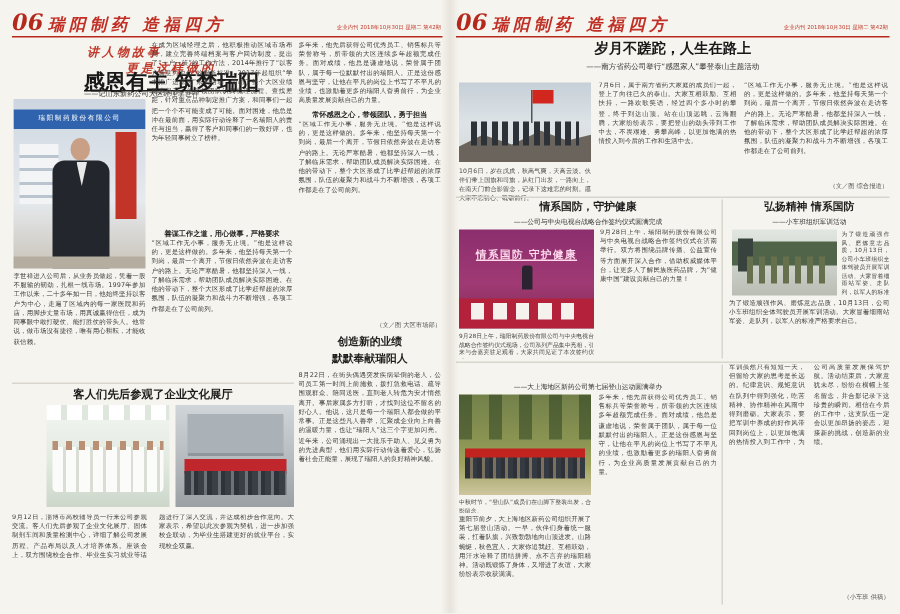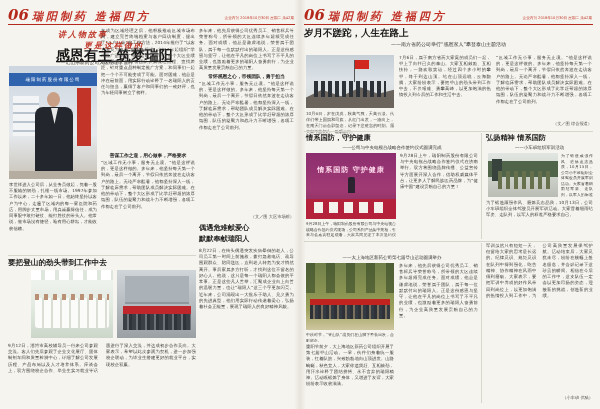--- a/index.html
+++ b/index.html
@@ -15,21 +15,21 @@
           font-size:15px;color:#b5281c;line-height:1;}
   .brand{font-family:"DejaVu Serif",serif;font-style:italic;font-weight:bold;
          font-size:11px;color:#c03026;letter-spacing:3px;line-height:1.2;}
   .mastright{font-size:3.6px;color:#c0392b;text-align:right;line-height:1.3;}
   .redrule{background:#b5281c;height:1.4px;}
   
   .p{font-size:4.3px;line-height:1.45;color:#3c3c3c;text-align:justify;
      overflow:hidden;letter-spacing:0.1px;}
   .cap{font-size:4.1px;line-height:1.45;color:#474747;text-align:justify;overflow:hidden;}
   .hl-lg{font-weight:bold;color:#181818;font-size:9.5px;line-height:1.15;}
-  .hl-md{font-weight:bold;color:#1d1d1d;font-size:7.2px;line-height:1.2;text-align:left;}
+  .hl-md{font-weight:bold;color:#1d1d1d;font-size:7.2px;line-height:1.2;text-align:center;}
   .subtt{font-size:5px;color:#333;text-align:center;}
   .subhead{font-weight:bold;font-size:4.8px;color:#222;text-align:center;overflow:hidden;}
   .byline{font-size:4.8px;color:#333;}
   .endmark{font-size:4.2px;color:#555;text-align:right;}
   .slogan{font-family:"DejaVu Serif",serif;font-style:italic;font-weight:bold;
           color:#c0392b;font-size:8px;letter-spacing:2px;line-height:1;}
   .photo{position:absolute;overflow:hidden;background:#d8d8d4;}
   .hairline{background:#d8d5cc;}
   .fold{position:absolute;top:0;left:294px;width:12px;height:409px;
         background:linear-gradient(90deg,rgba(0,0,0,0) 0%,rgba(120,110,95,0.12) 50%,rgba(0,0,0,0) 100%);}
@@ -64,26 +64,26 @@
 
   <div class="abs p" style="left:101px;top:28px;width:94px;height:121px;">在成为区域经理之后，他积极推动区域市场布局，建立完善终端档案与客户回访制度，提出了“一户一策”的工作方法，2014年推行了“以客户满意为中心”的服务标准，2017年起组织“学术推广进基层”系列活动，带动了整个大区业绩稳步提升。他带领团队认真梳理流程、查找差距，针对重点品种制定推广方案，和同事们一起把一个个不可能变成了可能。面对困难，他总是冲在最前面，用实际行动诠释了一名瑞阳人的责任与担当，赢得了客户和同事们的一致好评，也为年轻同事树立了榜样。</div>
   <div class="abs subhead" style="left:101px;top:152px;width:94px;">善谋工作之道，用心做事，严格要求</div>
   <div class="abs p" style="left:101px;top:160px;width:94px;height:93px;">“区域工作无小事，服务无止境。”他是这样说的，更是这样做的。多年来，他坚持每天第一个到岗，最后一个离开，节假日依然奔波在走访客户的路上。无论严寒酷暑，他都坚持深入一线，了解临床需求，帮助团队成员解决实际困难。在他的带动下，整个大区形成了比学赶帮超的浓厚氛围，队伍的凝聚力和战斗力不断增强，各项工作都走在了公司前列。</div>
 
   <div class="abs p" style="left:199px;top:28px;width:95px;height:43px;">多年来，他先后获得公司优秀员工、销售标兵等荣誉称号，所带领的大区连续多年超额完成任务。面对成绩，他总是谦虚地说，荣誉属于团队，属于每一位默默付出的瑞阳人。正是这份感恩与坚守，让他在平凡的岗位上书写了不平凡的业绩，也激励着更多的瑞阳人奋勇前行，为企业高质量发展贡献自己的力量。</div>
   <div class="abs subhead" style="left:199px;top:73px;width:95px;">常怀感恩之心，带领团队，勇于担当</div>
   <div class="abs p" style="left:199px;top:81px;width:95px;height:132px;">“区域工作无小事，服务无止境。”他是这样说的，更是这样做的。多年来，他坚持每天第一个到岗，最后一个离开，节假日依然奔波在走访客户的路上。无论严寒酷暑，他都坚持深入一线，了解临床需求，帮助团队成员解决实际困难。在他的带动下，整个大区形成了比学赶帮超的浓厚氛围，队伍的凝聚力和战斗力不断增强，各项工作都走在了公司前列。</div>
   <div class="abs endmark" style="left:199px;top:214px;width:95px;">（文／图 大区市场部）</div>
 
-  <div class="abs hl-md" style="left:199px;top:224px;width:95px;">偶遇危难献爱心</div>
+  <div class="abs hl-md" style="left:199px;top:224px;width:95px;">创造新的业绩</div>
   <div class="abs hl-md" style="left:199px;top:235px;width:95px;">默默奉献瑞阳人</div>
   <div class="abs p" style="left:199px;top:248px;width:95px;height:154px;">8月22日，在街头偶遇突发疾病晕倒的老人，公司员工第一时间上前施救，拨打急救电话、疏导围观群众、陪同送医，直到老人转危为安才悄然离开。事后家属多方打听，才找到这位不留名的好心人。他说，这只是每一个瑞阳人都会做的平常事。正是这些凡人善举，汇聚成企业向上向善的温暖力量，也让“瑞阳人”这三个字更加闪亮。近年来，公司涌现出一大批乐于助人、见义勇为的先进典型，他们用实际行动传递着爱心，弘扬着社会正能量，展现了瑞阳人的良好精神风貌。</div>
 
   <div class="abs hairline" style="left:8px;top:255px;width:188px;height:0.5px;"></div>
-  <div class="abs hl-md" style="left:8px;top:258px;width:188px;font-size:7.6px;">要把登山的劲头带到工作中去</div>
+  <div class="abs hl-md" style="left:8px;top:258px;width:188px;font-size:7.6px;">客人们先后参观了企业文化展厅</div>
 
   <div class="photo" style="left:31px;top:270px;width:82px;height:68px;background:linear-gradient(180deg,#f3f6f2 0%,#e2eae0 55%,#cbd6c9 100%);">
     <div class="abs" style="left:0;top:0;width:100%;height:10px;background:repeating-linear-gradient(90deg,#ffffff 0 10px,#dfe6dd 10px 14px);"></div>
     <div class="abs" style="left:4px;top:28px;width:74px;height:30px;background:repeating-linear-gradient(90deg,#fbfbf9 0 7px,#d9ddd4 7px 9px);border-radius:3px;"></div>
     <div class="abs" style="left:4px;top:24px;width:74px;height:6px;background:repeating-linear-gradient(90deg,#b98f76 0 4px,transparent 4px 9px);"></div>
   </div>
 
   <div class="photo" style="left:117px;top:270px;width:79px;height:68px;background:linear-gradient(180deg,#cfd5d8 0%,#b9bfc3 45%,#9aa0a4 100%);">
     <div class="abs" style="left:8px;top:6px;width:64px;height:28px;background:#aab1b7;box-shadow:inset 0 -2px 0 #8f969c;"></div>
     <div class="abs" style="left:6px;top:36px;width:68px;height:10px;background:#c0272d;"></div>
@@ -91,21 +91,21 @@
   </div>
   <div class="abs p" style="left:8px;top:343px;width:188px;height:59px;column-count:2;column-gap:8px;">9月12日，淄博市高校辅导员一行来公司参观交流。客人们先后参观了企业文化展厅、固体制剂车间和质量检测中心，详细了解公司发展历程、产品布局以及人才培养体系。座谈会上，双方围绕校企合作、毕业生实习就业等话题进行了深入交流，并达成初步合作意向。大家表示，希望以此次参观为契机，进一步加强校企联动，为毕业生搭建更好的就业平台，实现校企双赢。</div>
 </div>
 
 <div class="abs" style="left:300px;top:0;width:300px;height:409px;">
   <div class="abs pageno" style="left:4px;top:8px;">06</div>
   <div class="abs brand" style="left:28px;top:10px;">瑞阳制药  造福四方</div>
   <div class="abs mastright" style="left:182px;top:16px;width:110px;">企业内刊 2018年10月30日 星期二 第42期</div>
   <div class="abs redrule" style="left:4px;top:24px;width:289px;"></div>
 
-  <div class="abs hl-lg" style="left:4px;top:28px;width:289px;">岁月不蹉跎，人生在路上</div>
+  <div class="abs hl-lg" style="left:4px;top:28px;width:289px;text-align:center;">岁月不蹉跎，人生在路上</div>
   <div class="abs subtt" style="left:4px;top:41px;width:289px;">——南方省药公司举行“感恩家人”攀登泰山主题活动</div>
 
   <div class="photo" style="left:6px;top:55px;width:88px;height:53px;background:linear-gradient(180deg,#c6cfd7 0%,#dde3e7 50%,#d6d9da 100%);">
     <div class="abs" style="left:0;bottom:0;width:100%;height:26px;background:#6a645c;clip-path:polygon(0 60%,18% 30%,40% 55%,62% 20%,82% 45%,100% 30%,100% 100%,0 100%);"></div>
     <div class="abs" style="left:48px;top:5px;width:1px;height:22px;background:#555;"></div>
     <div class="abs" style="left:49px;top:5px;width:14px;height:9px;background:#d1271f;"></div>
     <div class="abs" style="left:8px;top:26px;width:72px;height:16px;background:repeating-linear-gradient(90deg,#2d3138 0 4px,transparent 4px 7px);"></div>
   </div>
   <div class="abs cap" style="left:6px;top:111px;width:88px;height:46px;">10月6日，岁在戊戌，秋高气爽，天高云淡。伙伴们带上国旗和司旗，从红门出发，一路向上，在南天门前合影留念，记录下这难忘的时刻。愿大家不忘初心、砥砺前行。</div>
 
@@ -113,21 +113,21 @@
   <div class="abs p" style="left:196px;top:55px;width:96px;height:64px;">“区域工作无小事，服务无止境。”他是这样说的，更是这样做的。多年来，他坚持每天第一个到岗，最后一个离开，节假日依然奔波在走访客户的路上。无论严寒酷暑，他都坚持深入一线，了解临床需求，帮助团队成员解决实际困难。在他的带动下，整个大区形成了比学赶帮超的浓厚氛围，队伍的凝聚力和战斗力不断增强，各项工作都走在了公司前列。</div>
   <div class="abs endmark" style="left:196px;top:121px;width:96px;">（文／图 综合报道）</div>
 
   <div class="abs hairline" style="left:4px;top:131px;width:289px;height:0.5px;"></div>
   <div class="abs hairline" style="left:181px;top:133px;width:0.5px;height:106px;"></div>
 
   <div class="abs hl-md" style="left:6px;top:134px;width:172px;">情系国防，守护健康</div>
   <div class="abs subtt" style="left:6px;top:145px;width:172px;font-size:4.5px;">——公司与中央电视台战略合作签约仪式圆满完成</div>
 
   <div class="photo" style="left:6px;top:153px;width:90px;height:66px;background:linear-gradient(180deg,#8c2e6e 0%,#a03a74 55%,#7e2a52 100%);">
-    <div class="abs" style="left:0;top:12px;width:100%;text-align:center;color:#ffd9ec;font-weight:bold;font-size:7px;letter-spacing:1px;">情系国防  守护健康</div>
+    <div class="abs" style="left:0;top:12px;width:100%;text-align:center;color:#ffd9ec;font-weight:bold;font-size:7px;letter-spacing:1px;text-decoration:underline;">情系国防  守护健康</div>
     <div class="abs" style="left:0;bottom:0;width:100%;height:20px;background:#b3213a;"></div>
     <div class="abs" style="left:8px;bottom:6px;width:74px;height:11px;background:repeating-linear-gradient(90deg,#f5f2ee 0 9px,transparent 9px 15px);"></div>
     <div class="abs" style="left:42px;top:24px;width:7px;height:16px;background:#2b2430;border-radius:2px 2px 0 0;"></div>
   </div>
   <div class="abs cap" style="left:6px;top:221px;width:90px;height:18px;font-size:3.9px;">9月28日上午，瑞阳制药股份有限公司与中央电视台战略合作签约仪式现场，公司系列产品集中亮相，引来与会嘉宾驻足观看，大家共同见证了本次签约仪式。</div>
   <div class="abs p" style="left:100px;top:153px;width:78px;height:86px;">9月28日上午，瑞阳制药股份有限公司与中央电视台战略合作签约仪式在济南举行。双方将围绕品牌传播、公益宣传等方面展开深入合作，借助权威媒体平台，让更多人了解民族医药品牌，为“健康中国”建设贡献自己的力量！</div>
 
   <div class="abs hl-md" style="left:186px;top:134px;width:107px;">弘扬精神  情系国防</div>
   <div class="abs subtt" style="left:186px;top:145px;width:107px;font-size:4.5px;">——小车班组织军训活动</div>
 

